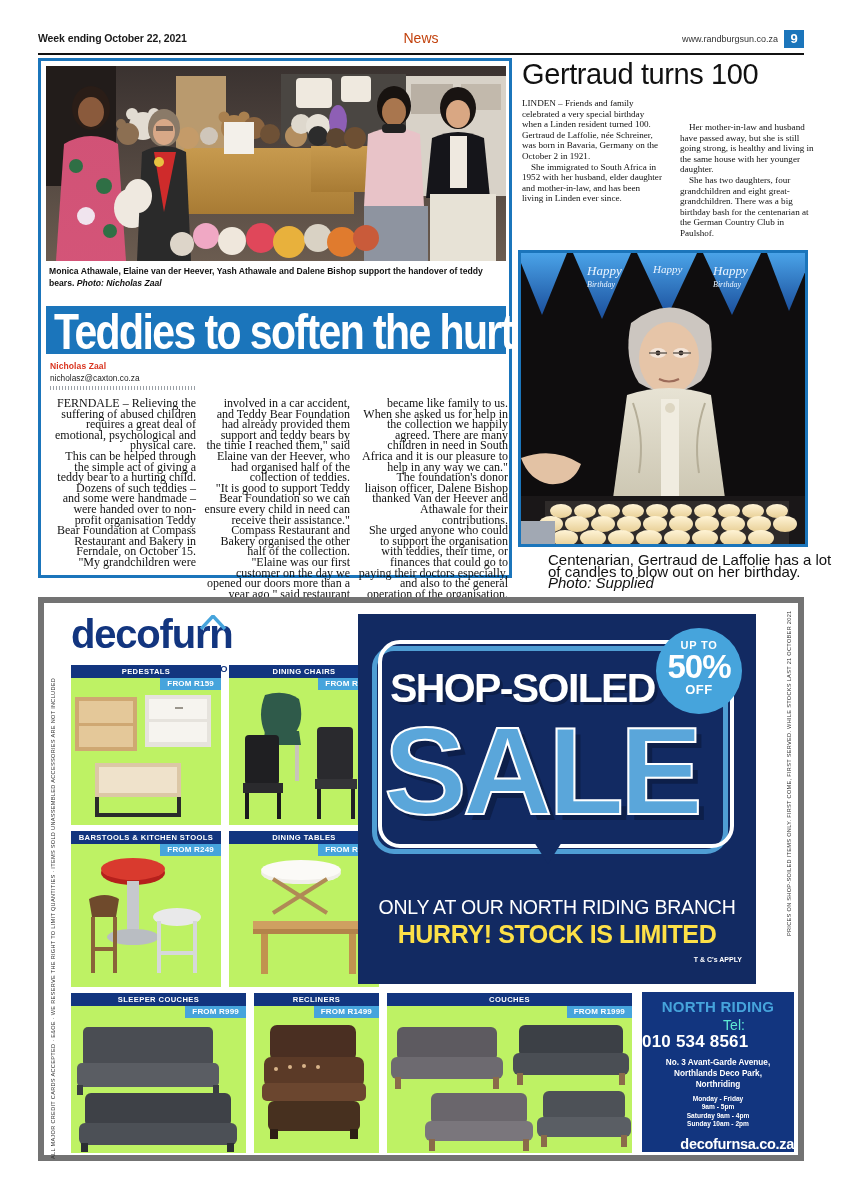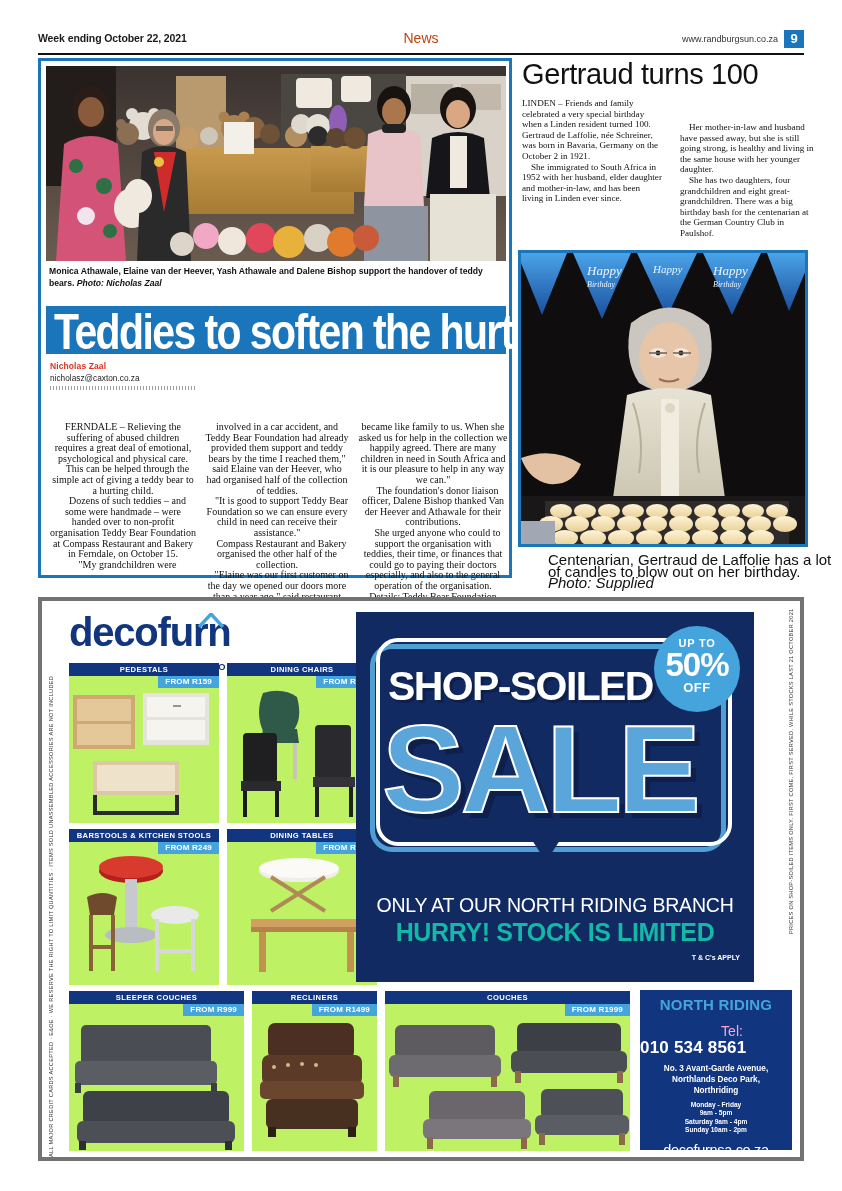--- a/index.html
+++ b/index.html
@@ -42,22 +42,22 @@
                     font-size:41px; letter-spacing:-1.6px; color:#ffffff;
                     transform:scaleY(1.22); transform-origin:left top; white-space:nowrap; }
   .byline { position:absolute; left:9px; top:300px; width:150px; }
   .byline-name { font-family:"Liberation Sans",sans-serif; font-weight:bold; font-size:8.5px;
                  color:#d9341f; letter-spacing:0.1px; }
   .byline-mail { font-family:"Liberation Sans",sans-serif; font-size:8.3px; color:#222;
                  margin-top:2px; }
   .byline-rule { margin-top:3px; width:146px; height:4px;
                  background:repeating-linear-gradient(to right,#9aa0a6 0 1.4px,transparent 1.4px 3px); }
   .cols { position:absolute; left:9px; top:337px; width:458px; height:170px; }
-  .col { position:absolute; top:0; width:146px; font-size:10px; line-height:10.6px;
-         color:#111; text-align:center;margin-top:24px; }
+  .col { position:absolute; top:0; width:146px; font-size:12px; line-height:10.6px;
+         color:#111; text-align:right; }
   .col p { margin:0; }
   .col p.ind { text-indent:9px; }
   .c1 { left:0; } .c2 { left:154px; } .c3 { left:308px; width:150px; }
 
   
   .gert-title { position:absolute; left:522px; top:58px; width:300px;
                 font-family:"Liberation Sans",sans-serif; font-weight:300; font-size:29px;
                 color:#111; letter-spacing:-0.4px; }
   .gert-cols { position:absolute; left:522px; top:98px; width:300px; height:140px; }
   .gcol { position:absolute; top:0; width:140px; font-size:9.1px; line-height:10.6px; color:#111; }
@@ -67,21 +67,21 @@
 
   .gert-photo-wrap { position:absolute; left:518px; top:250px; width:290px; height:297px;
                      border:3px solid #1b75bb; background:#1a1f2e; overflow:hidden; }
   .gert-cap { position:absolute; left:548px; top:554px; width:290px;
               font-family:"Liberation Sans",sans-serif; font-weight:normal; font-size:15px;
               line-height:11.5px; color:#111; }
   .gert-cap .credit { font-style:italic; }
 
   
   .ad { position:absolute; left:38px; top:597px; width:766px; height:564px;
-        border:4px solid #737373; background:#fff; }
+        border:6px solid #737373; background:#fff; }
   .vert-left { position:absolute; left:2px; top:8px; width:14px; height:548px;
                writing-mode:vertical-rl; transform:rotate(180deg);
                font-family:"Liberation Sans",sans-serif; font-size:5.6px; color:#333;
                letter-spacing:0.3px; white-space:nowrap; display:flex; align-items:center;
                justify-content:flex-start; }
   .vert-right { position:absolute; right:2px; top:8px; width:14px; height:548px;
                 writing-mode:vertical-rl; transform:rotate(180deg);
                 font-family:"Liberation Sans",sans-serif; font-size:5.6px; color:#333;
                 letter-spacing:0.3px; white-space:nowrap; display:flex; align-items:center;
                 justify-content:flex-end; }
@@ -122,39 +122,39 @@
               line-height:124px; color:#5aa6da; letter-spacing:-4px;
               -webkit-text-stroke:2px #ffffff; text-shadow:6px 6px 0 #0d1f4a; }
   .badge { position:absolute; right:14px; top:14px; width:86px; height:86px; border-radius:50%;
            background:#46a4dc; color:#fff; text-align:center;
            font-family:"Liberation Sans",sans-serif; font-weight:bold; }
   .badge .up { font-size:11px; letter-spacing:0.8px; margin-top:11px; }
   .badge .fifty { font-size:33px; line-height:29px; margin-top:1px; letter-spacing:-1px; }
   .badge .off { font-size:13px; line-height:17px; letter-spacing:0.5px; }
   .sale-line1 { position:absolute; left:0; right:0; top:282px; text-align:center; color:#fff;
                 font-family:"Liberation Sans",sans-serif; font-size:19.5px; letter-spacing:-0.2px; }
-  .sale-line2 { position:absolute; left:0; right:0; top:306px; text-align:center; color:#14b8a6;
+  .sale-line2 { position:absolute; left:0; right:0; top:306px; text-align:center; color:#fde047;
                 font-family:"Liberation Sans",sans-serif; font-weight:bold; font-size:25px;
                 letter-spacing:-0.4px; }
   .tcs { position:absolute; right:14px; top:342px; color:#fff;
          font-family:"Liberation Sans",sans-serif; font-weight:bold; font-size:7px; }
 
   
   .nr { position:absolute; left:598px; top:389px; width:152px; height:160px; background:#12357f; }
   .nr-title { text-align:center; margin-top:6px; font-family:"Liberation Sans",sans-serif;
               font-weight:bold; font-size:15px; color:#46a4dc; letter-spacing:0.2px; }
   .nr-tel { text-align:center; font-family:"Liberation Sans",sans-serif; font-size:14px;
-            color:#f9a8d4; margin-top:10px;padding-left:32px; }
+            color:#5eead4; margin-top:2px;padding-left:32px; }
   .nr-num { text-align:left; font-family:"Liberation Sans",sans-serif; font-weight:bold;
             font-size:17px; color:#fff; letter-spacing:0.2px; margin-top:-1px; }
   .nr-addr { text-align:center; font-family:"Liberation Sans",sans-serif; font-weight:bold;
              font-size:8.2px; color:#fff; line-height:11px; margin-top:5px; }
   .nr-hours { text-align:center; font-family:"Liberation Sans",sans-serif; font-weight:bold;
               font-size:6.6px; color:#fff; line-height:8.4px; margin-top:5px; }
-  .nr-web { text-align:center; font-family:"Liberation Sans",sans-serif; font-weight:normal;
+  .nr-web { text-align:right; font-family:"Liberation Sans",sans-serif; font-weight:bold;
             font-size:14.5px; color:#fff; letter-spacing:-0.3px; margin-top:7px; }
 </style>
 </head>
 <body>
 
 <div class="page">
 
   <div class="masthead">
     <div class="mh-date">Week ending October 22, 2021</div>
     <div class="mh-section">News</div>

